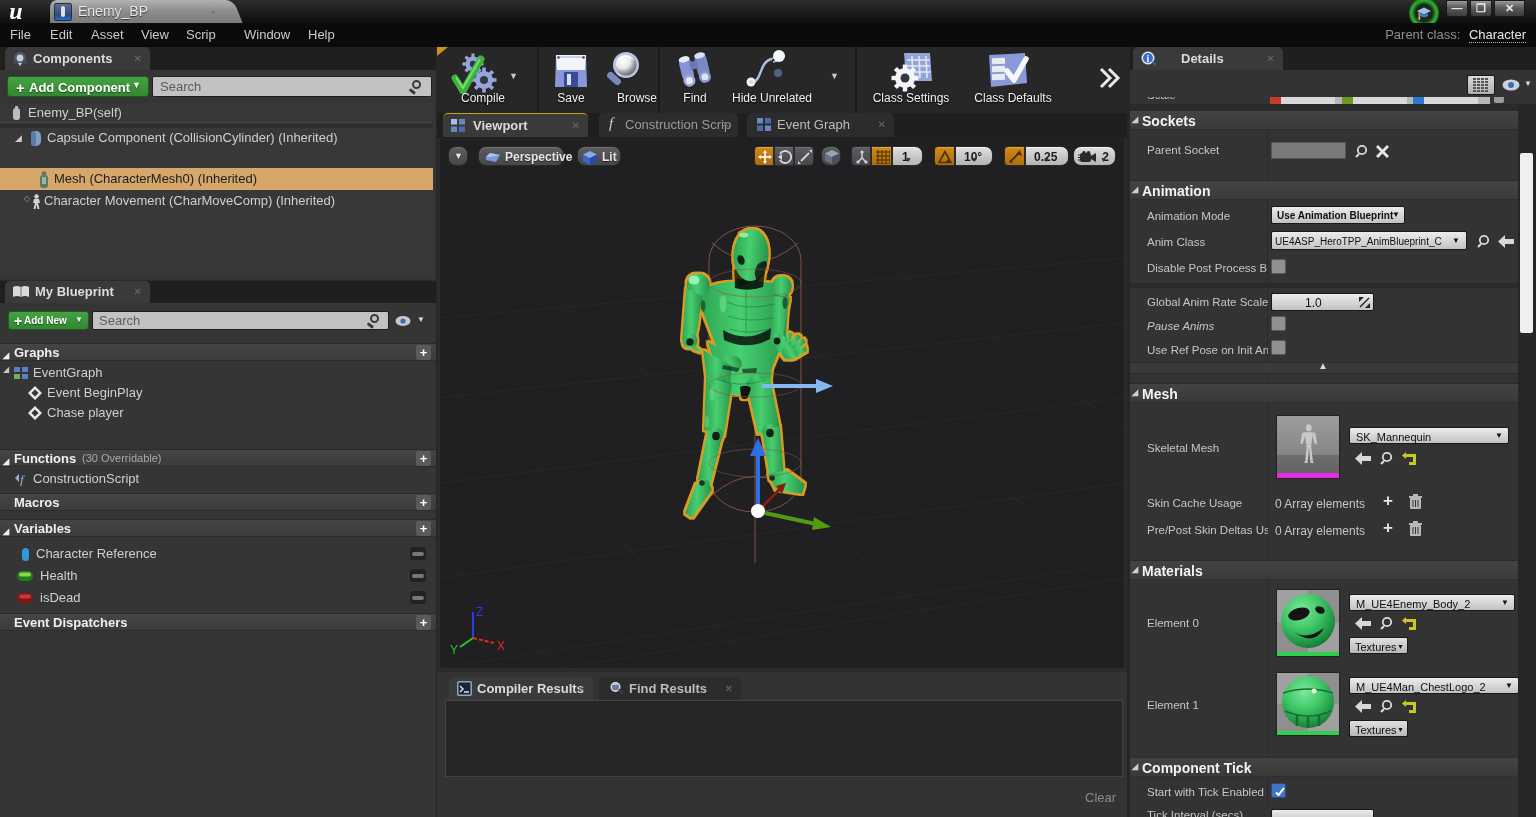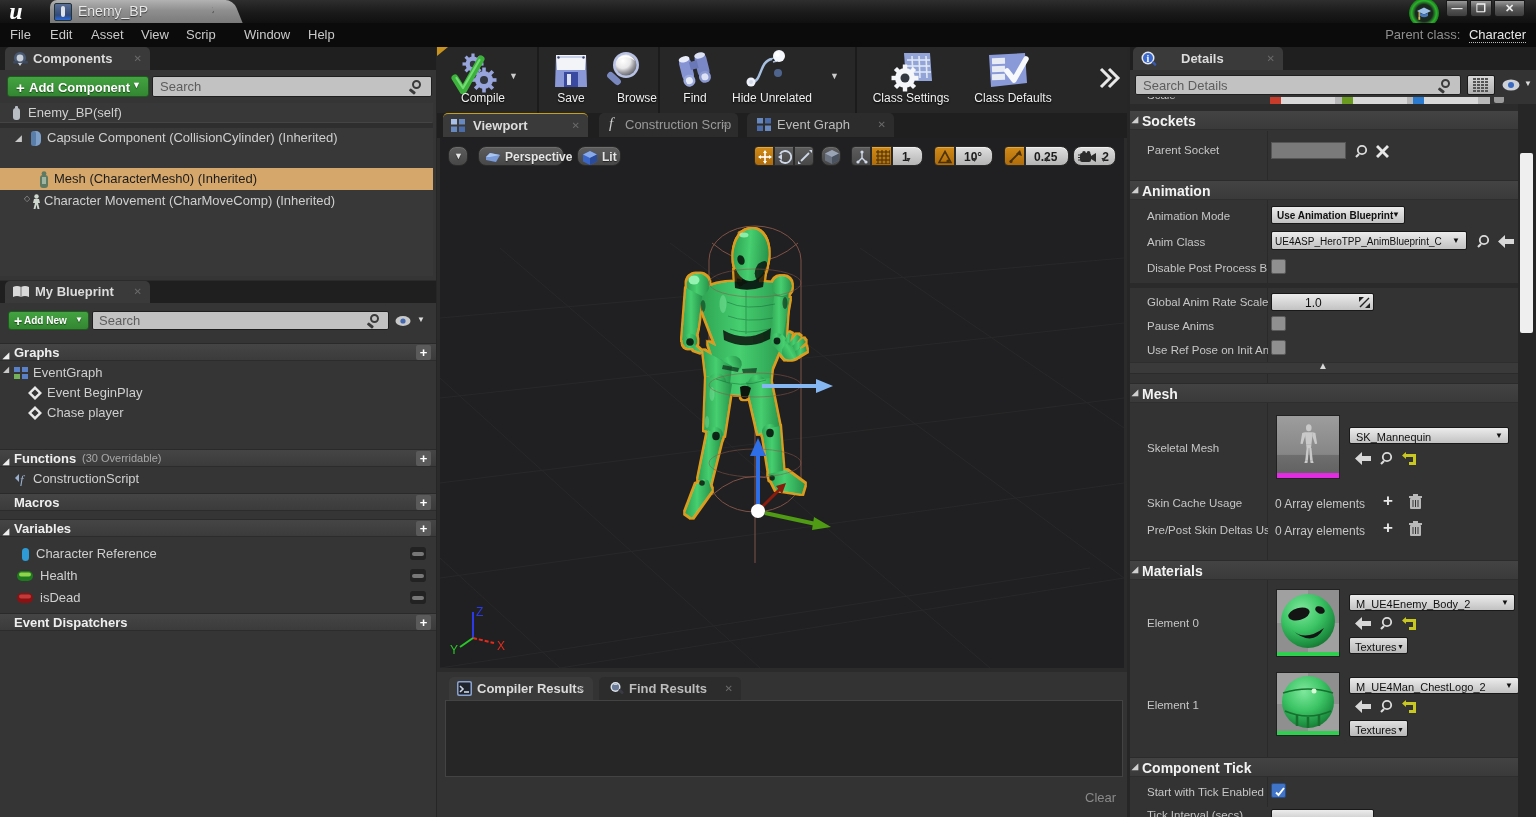--- a/index.html
+++ b/index.html
@@ -722,24 +722,20 @@
         <svg style="position:absolute;left:7px;top:3px;" width="17" height="17" viewBox="0 0 17 17">
           <circle cx="8" cy="8" r="6.5" fill="#e8e8e8"></circle>
             <circle cx="8" cy="8" r="5" fill="#3a6ad0"></circle>
           <text x="8" y="12" font-size="10" font-weight="bold" fill="#fff" text-anchor="middle" font-family="Liberation Serif, serif">i</text>
           <rect x="12" y="12" width="5" height="2.5" rx="1" transform="rotate(45 14 13)" fill="#3a5ab0"></rect>
           </svg>
         <span style="position:absolute;left:48px;top:4px;">Details</span>
         <span class="x">✕</span>
       </div>
     </div>
-    <div class="searchbox" style="left:5px;top:28px;width:326px;height:20px;">
-      <span style="position:absolute;left:7px;top:2px;">Search Details</span>
-      <div class="mag" style="right:10px;top:3px;"></div>
-    </div>
     <div style="position:absolute;left:337px;top:28px;width:28px;height:20px;background:linear-gradient(#d8d8d8,#b0b0b0);border:1px solid #191919;border-radius:2px;">
       <svg style="position:absolute;left:5px;top:2px;" width="16" height="14" viewBox="0 0 16 14">
           <g fill="#555">
             <rect x="0" y="0" width="3" height="2"></rect>
             <rect x="4" y="0" width="3" height="2"></rect>
             <rect x="8" y="0" width="3" height="2"></rect>
             <rect x="12" y="0" width="3" height="2"></rect>
             <rect x="0" y="3" width="3" height="2"></rect>
             <rect x="4" y="3" width="3" height="2"></rect>
             <rect x="8" y="3" width="3" height="2"></rect>
@@ -825,21 +821,21 @@
 
     <div style="position:absolute;left:0;top:236px;width:388px;height:5px;background:#2a2a2a;"></div>
 
     <div class="dlabel" style="top:249px;">Global Anim Rate Scale</div>
     <div class="ddrop" style="left:141px;top:246px;width:103px;height:18px;">
         <span style="position:absolute;left:6px;top:2px;margin-left:27px;">1.0</span>
       <svg style="position:absolute;right:3px;top:3px;" width="11" height="11" viewBox="0 0 11 11">
           <path d="M0 0 L4 0 L0 4 Z M11 11 L7 11 L11 7 Z M1 10 L10 1" stroke="#222" stroke-width="1.4" fill="#222"></path>
         </svg>
     </div>
-    <div class="dlabel" style="top:273px;">Pause Anims</div>
+    <div class="dlabel" style="top:273px;font-style:italic;">Pause Anims</div>
     <div class="dcheck" style="left:141px;top:269px;"></div>
     <div class="dlabel" style="top:297px;">Use Ref Pose on Init Anim</div>
     <div class="dcheck" style="left:141px;top:293px;"></div>
 
     <div style="position:absolute;left:0;top:315px;width:388px;height:12px;background:#3a3a3a;border-top:1px solid #2e2e2e;border-bottom:1px solid #2b2b2b;">
       <span style="position:absolute;left:188px;top:-3px;font-size:10px;color:#d8d8d8;">▲</span>
     </div>
 
     <div class="dhdr" style="top:336px;">
         <span class="a">◢</span>

